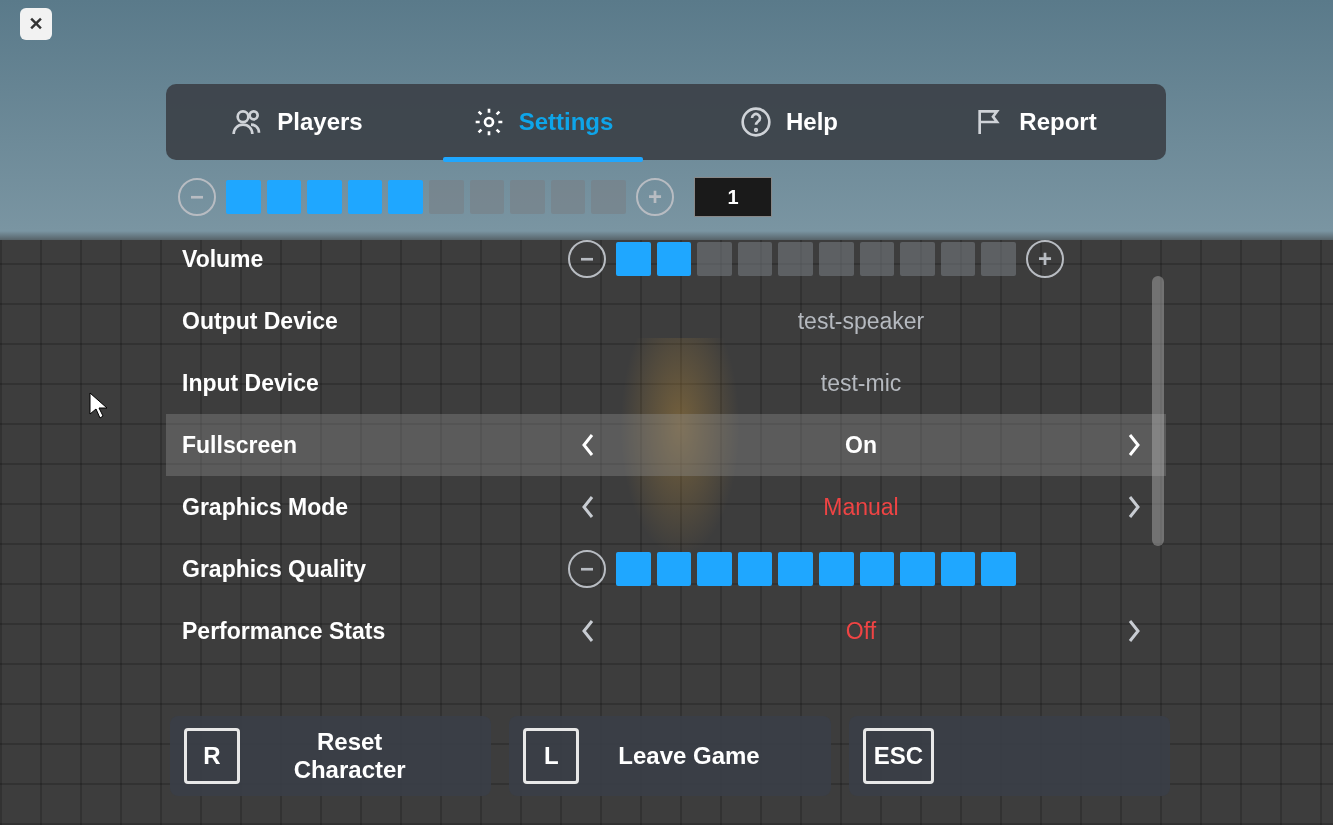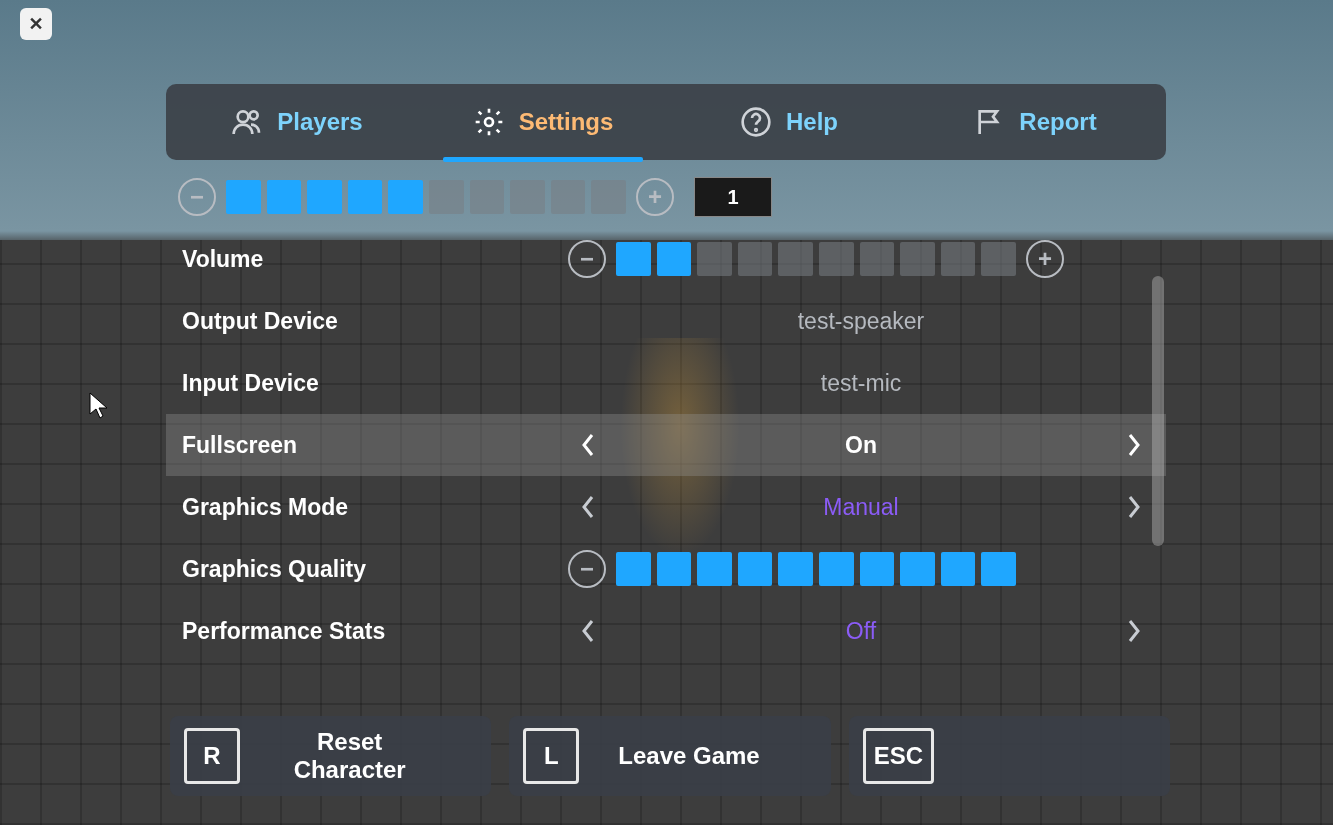--- a/index.html
+++ b/index.html
@@ -30,24 +30,24 @@
   }
   .tabs {
     display:flex; align-items:stretch;
     background: rgba(60,65,72,0.92);
     border-radius: 10px;
     height: 76px;
     padding: 0 8px;
   }
   .tab {
     flex:1; display:flex; align-items:center; justify-content:center;
-    gap: 14px; color:#7dd3fc; font-size:24px; font-weight:600;
+    gap: 14px; color:#ffffff; font-size:24px; font-weight:600;
     position:relative; cursor:pointer;
   }
-  .tab.active { color:#fdba74; }
+  .tab.active { color:#0ea5e9; }
   .tab.active::after {
     content:""; position:absolute; left:50%; transform:translateX(-50%);
     bottom:-2px; width: 200px; height: 5px; background:#1fa7ff; border-radius:2px;
   }
   .tab svg { width:32px; height:32px; stroke:#cfd3d8; fill:none; stroke-width:2; }
   .tab.active svg { stroke:#fff; }
   .settings-list {
     margin-top: 6px;
     position: relative;
     height: 520px;
@@ -86,21 +86,21 @@
     margin-left: 10px;
   }
   .value-text {
     flex:1; text-align:center; color:#b5b9bf; font-size:23px; font-weight:500;
   }
   .selector { flex:1; display:flex; align-items:center; }
   .selector .arrow {
     width:40px; height:40px; display:flex; align-items:center; justify-content:center;
     color:#cfd3d8; cursor:pointer; font-size:30px;
   }
-  .selector .sel-val { flex:1; text-align:center; color:#8b5cf6; font-size:23px; font-weight:500; }
+  .selector .sel-val { flex:1; text-align:center; color:#ef4444; font-size:23px; font-weight:500; }
   .row.highlight .selector .sel-val { color:#fff; font-weight:600; }
   .scrollbar {
     position:absolute; right: 2px; top: 110px; width: 12px; height: 270px;
     background: rgba(180,180,180,0.45); border-radius:6px;
   }
   .footer {
     position:absolute; left:170px; top: 716px; width: 1000px;
     display:flex; gap: 18px;
   }
   .foot-btn {

